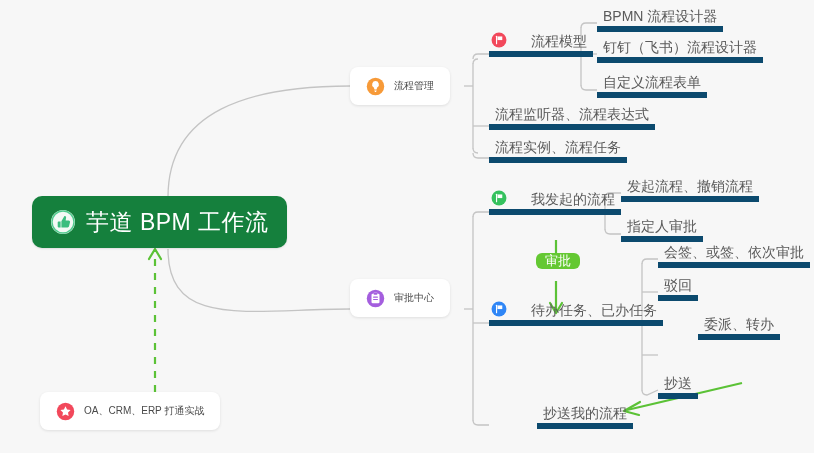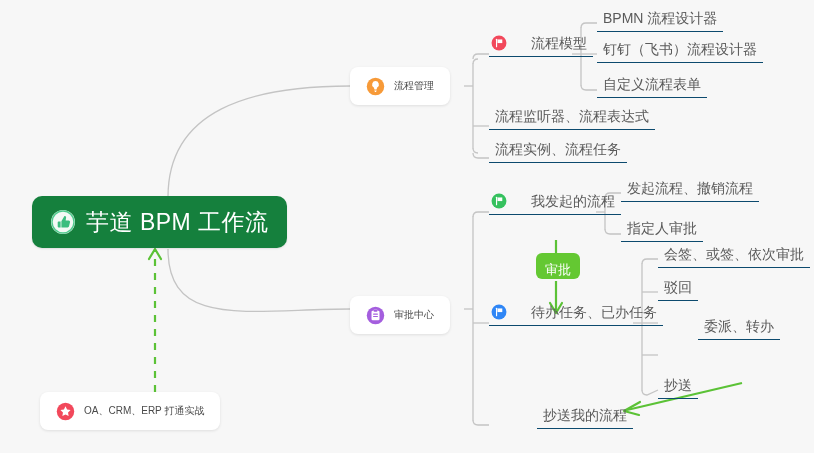--- a/index.html
+++ b/index.html
@@ -58,37 +58,37 @@
     font-size: 10px;
     box-shadow: 0 1px 3px rgba(0,0,0,0.10);
   }
   .card .label { margin-left: 9px; }
 
   
   .line-node {
     color: #5a5a5a;
     font-size: 14px;
     padding: 0 6px 3px 2px;
-    border-bottom: 1px solid #0c4a6e;
+    border-bottom: 6px solid #0c4a6e;
     height: 24px;
+    align-items: flex-end;
   }
   .line-node .label { margin-left: 24px; line-height: 1; }
   .line-node.plain { padding-left: 6px; }
   .line-node.plain .label { margin-left: 0; }
 
   
   .badge {
     background: #64c832;
     border-radius: 6px;
     color: #ffffff;
     font-size: 13px;
-    height: 26px;
+    height: 16px;
     padding: 0 9px;
     justify-content: center;
-    align-items: flex-end;
   }
 
   
   .ico {
     display: inline-flex;
     align-items: center;
     justify-content: center;
     flex: 0 0 auto;
   }
   .ico svg { display: block; }
@@ -199,21 +199,21 @@
     <span class="label">自定义流程表单</span>
   </div>
 
   <div class="node line-node plain" style="left:489px; top:106px;">
     <span class="label">流程监听器、流程表达式</span>
   </div>
   <div class="node line-node plain" style="left:489px; top:139px;">
     <span class="label">流程实例、流程任务</span>
   </div>
 
-  <div class="node card" style="left:350px; top:296px;">
+  <div class="node card" style="left:350px; top:279px;">
     <span class="ico">
       <svg width="19" height="19" viewBox="0 0 20 20">
         <circle cx="10" cy="10" r="9.2" fill="#a45ede"></circle>
         <rect x="5.8" y="5.0" width="8.4" height="10.0" rx="1.3" fill="#ffffff"></rect>
         <rect x="8.0" y="3.6" width="4.0" height="2.4" rx="0.8" fill="#ffffff"></rect>
         <rect x="8.0" y="3.6" width="4.0" height="2.4" rx="0.8" fill="#a45ede"></rect>
         <rect x="7.4" y="8.0" width="5.2" height="1.1" rx="0.5" fill="#a45ede"></rect>
         <rect x="7.4" y="10.6" width="5.2" height="1.1" rx="0.5" fill="#a45ede"></rect>
       </svg>
     </span>

